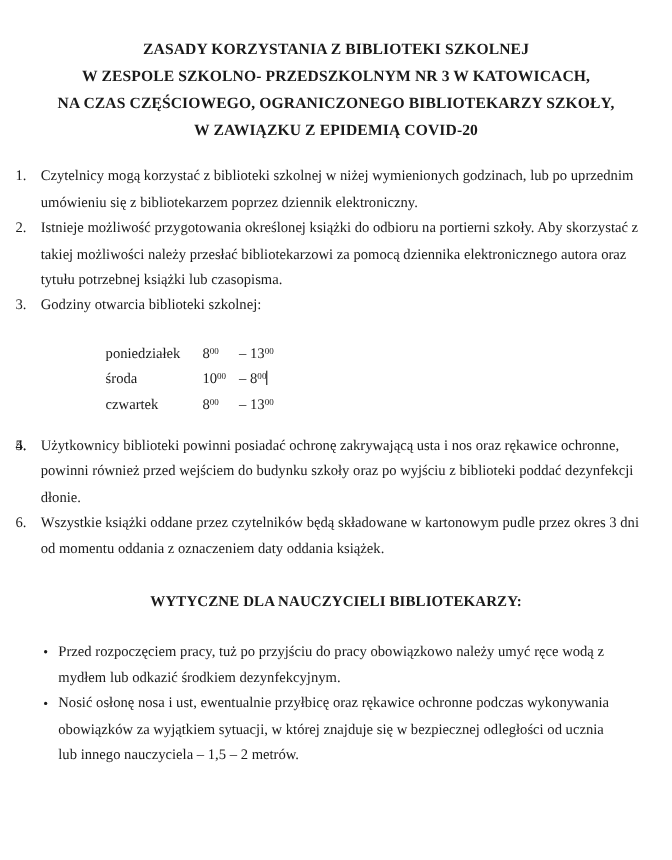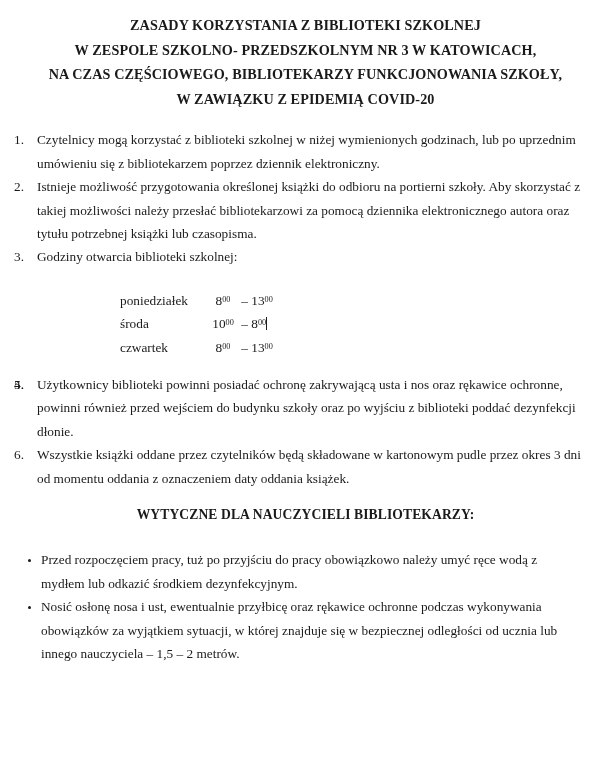--- a/index.html
+++ b/index.html
@@ -21,20 +21,21 @@
     width: 611px;
     height: 782px;
     box-sizing: border-box;
     padding: 0;
   }
 
   
   .title-block {
     padding-top: 13px;
     text-align: center;
+    margin-top: 20px;
   }
   .title-line {
     font-weight: bold;
     font-size: 14.2px;
     letter-spacing: 0.1px;
     line-height: 24.6px;
     white-space: nowrap;
   }
 
   
@@ -61,41 +62,41 @@
     line-height: 23.4px;
   }
   .num-text {
     display: block;
   }
 
   
   .schedule {
     margin-top: 20px;
     margin-bottom: 6px;
-    padding-left: 120px;
+    padding-left: 96px;
   }
   .sched-row {
     display: flex;
     font-size: 13.3px;
     line-height: 23.4px;
     white-space: nowrap;
   }
   .sched-day {
     width: 88px;
     flex: 0 0 88px;
   }
   .sched-time {
     position: relative;
     display: inline-block;
     text-align: left;
   }
   .sched-time .t-open {
     display: inline-block;
     width: 30px;
-    text-align: center;
+    text-align: left;
   }
   sup {
     font-size: 0.62em;
     vertical-align: 0.42em;
     line-height: 0;
   }
   .caret {
     display: inline-block;
     width: 1px;
     height: 13px;
@@ -103,27 +104,27 @@
     vertical-align: -2px;
     margin-left: 0px;
   }
 
   
   .section-heading {
     text-align: center;
     font-weight: bold;
     font-size: 13.6px;
     line-height: 23.4px;
-    margin-top: 13px;
+    margin-top: 25px;
     letter-spacing: 0.1px;
   }
 
   
   .bullet-list {
-    margin: 4px;
+    margin: 16px;
     padding: 0;
     list-style: none;
     margin-top: 22px;
   }
   .bul-item {
     position: relative;
     padding-left: 37px;
     padding-right: 30px;
     font-size: 13.3px;
     line-height: 23.4px;
@@ -148,21 +149,21 @@
   }
 </style>
 </head>
 <body>
 
 <div class="page">
 
   <div class="title-block">
     <div class="title-line">ZASADY KORZYSTANIA Z BIBLIOTEKI SZKOLNEJ</div>
     <div class="title-line">W ZESPOLE SZKOLNO- PRZEDSZKOLNYM NR 3 W KATOWICACH,</div>
-    <div class="title-line">NA CZAS CZĘŚCIOWEGO, BIBLIOTEKARZY FUNKCJONOWANIA SZKOŁY,</div>
+    <div class="title-line">NA CZAS CZĘŚCIOWEGO, OGRANICZONEGO BIBLIOTEKARZY SZKOŁY,</div>
     <div class="title-line">W ZAWIĄZKU Z EPIDEMIĄ COVID-20</div>
   </div>
 
   <ol class="numbered-list">
     <li class="num-item">
       <span class="num-marker">1.</span>
       <span class="num-text">Czytelnicy mogą korzystać z biblioteki szkolnej w niżej wymienionych godzinach, lub po uprzednim umówieniu się z bibliotekarzem poprzez dziennik elektroniczny.</span>
     </li>
     <li class="num-item">
       <span class="num-marker">2.</span>

